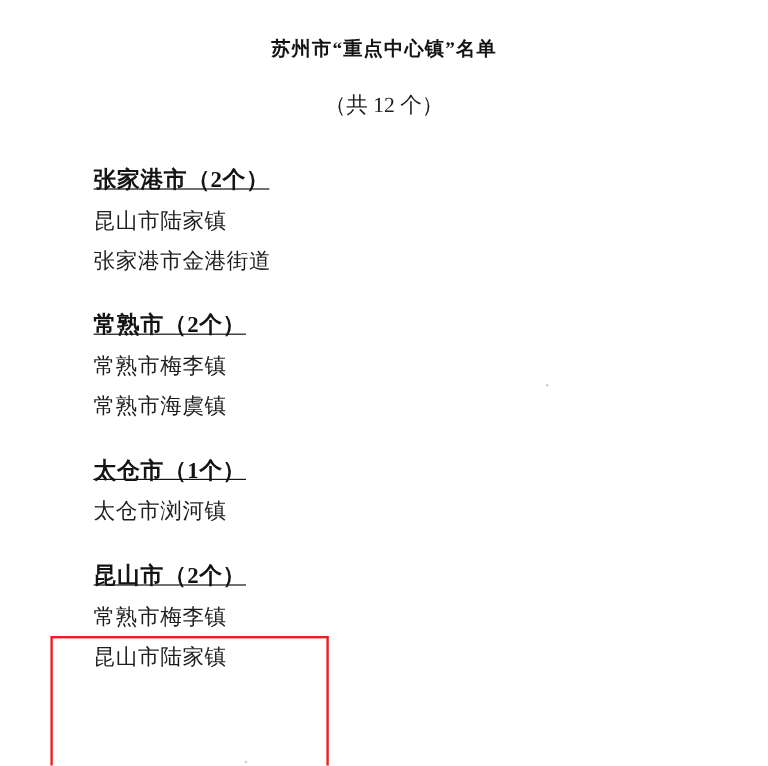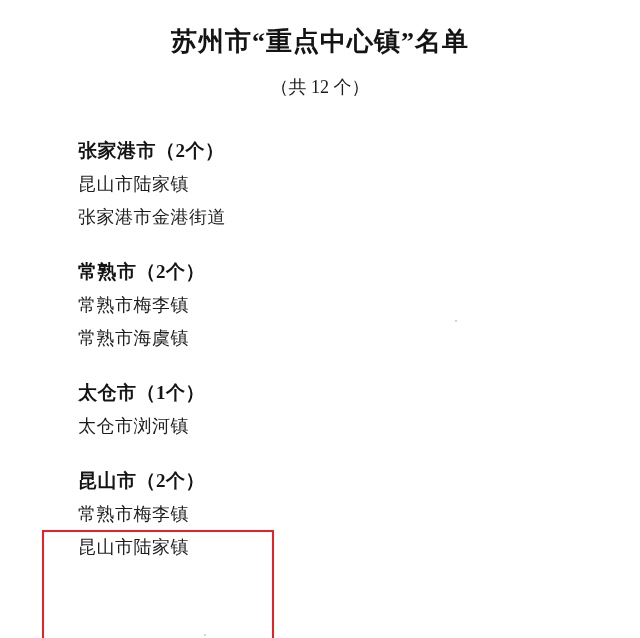--- a/index.html
+++ b/index.html
@@ -16,21 +16,21 @@
   }
   .page {
     position: relative;
     width: 640px;
     height: 638px;
     box-sizing: border-box;
     padding: 0;
   }
   .doc-title {
     text-align: center;
-    font-size: 26px;
+    font-size: 16px;
     font-weight: bold;
     letter-spacing: 1px;
     margin: 22px 0 0 0;
     line-height: 40px;
     color: #141414;
   }
   .doc-subtitle {
     text-align: center;
     font-size: 18px;
     font-weight: normal;
@@ -47,20 +47,21 @@
   }
   .group:last-child {
     margin-bottom: 10px;
   }
   .group-heading {
     font-size: 19px;
     font-weight: bold;
     line-height: 34px;
     color: #141414;
     letter-spacing: 0.5px;
+    text-decoration: underline;
   }
   .group-item {
     font-size: 18px;
     font-weight: normal;
     line-height: 33px;
     color: #1d1d1d;
     letter-spacing: 0.5px;
   }
   .highlight-box {
     position: absolute;

